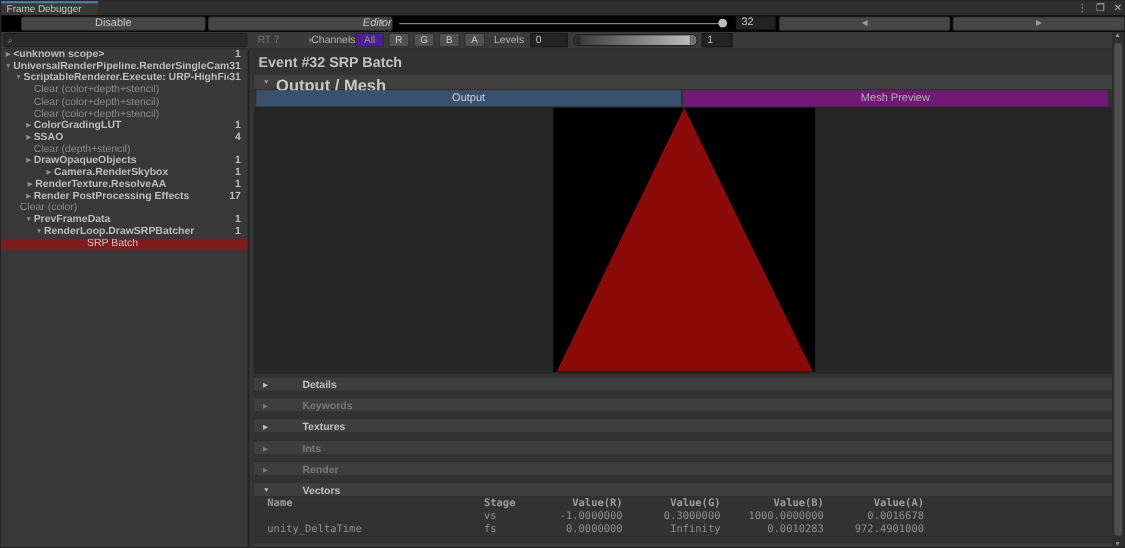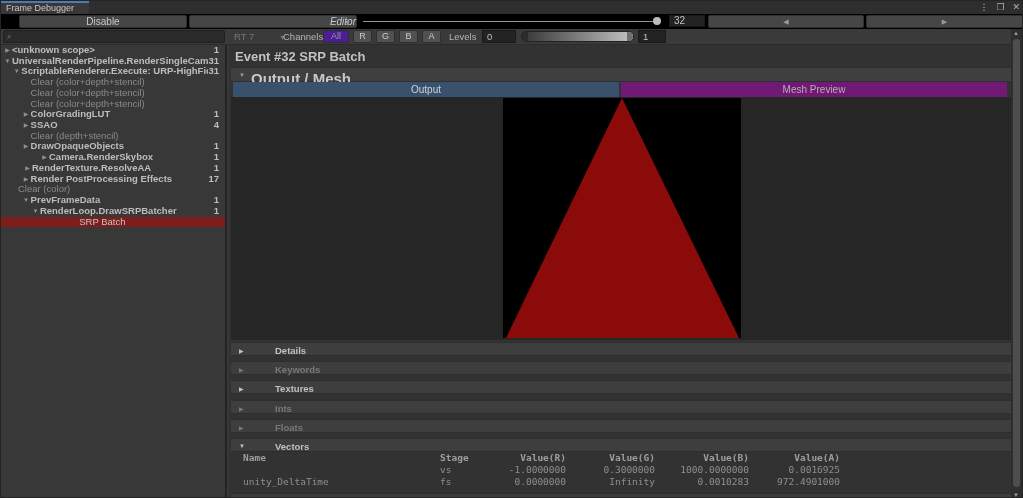--- a/index.html
+++ b/index.html
@@ -274,21 +274,21 @@
         <div class="section-bar bright" style="top: 335px;">
           <span class="s-arrow">▶</span>
           <span class="s-label">Textures</span>
         </div>
         <div class="section-bar dim" style="top: 355px;">
           <span class="s-arrow">▶</span>
           <span class="s-label">Ints</span>
         </div>
         <div class="section-bar dim" style="top: 374px;">
           <span class="s-arrow">▶</span>
-          <span class="s-label">Floats</span>
+          <span class="s-label">Render</span>
         </div>
         <div class="section-bar bright" style="top: 393px;">
           <span class="s-arrow">▼</span>
           <span class="s-label">Vectors</span>
         </div>
       </div>
 
     <div id="vectors-table">
         <div class="vt-row header" style="top: 0px;">
           <div class="vt-cell vt-c-name">Name</div>
@@ -296,21 +296,21 @@
           <div class="vt-cell vt-c-r">Value(R)</div>
           <div class="vt-cell vt-c-g">Value(G)</div>
           <div class="vt-cell vt-c-b">Value(B)</div>
           <div class="vt-cell vt-c-a">Value(A)</div>
         </div>
         <div class="vt-row" style="top: 12px;">
           <div class="vt-cell vt-c-stage">vs</div>
           <div class="vt-cell vt-c-r">-1.0000000</div>
           <div class="vt-cell vt-c-g">0.3000000</div>
           <div class="vt-cell vt-c-b">1000.0000000</div>
-          <div class="vt-cell vt-c-a">0.0016925</div>
+          <div class="vt-cell vt-c-a">0.0016678</div>
         </div>
         <div class="vt-row" style="top: 24px;">
           <div class="vt-cell vt-c-name">unity_DeltaTime</div>
           <div class="vt-cell vt-c-stage">fs</div>
           <div class="vt-cell vt-c-r">0.0000000</div>
           <div class="vt-cell vt-c-g">Infinity</div>
           <div class="vt-cell vt-c-b">0.0010283</div>
           <div class="vt-cell vt-c-a">972.4901000</div>
         </div>
       </div>

